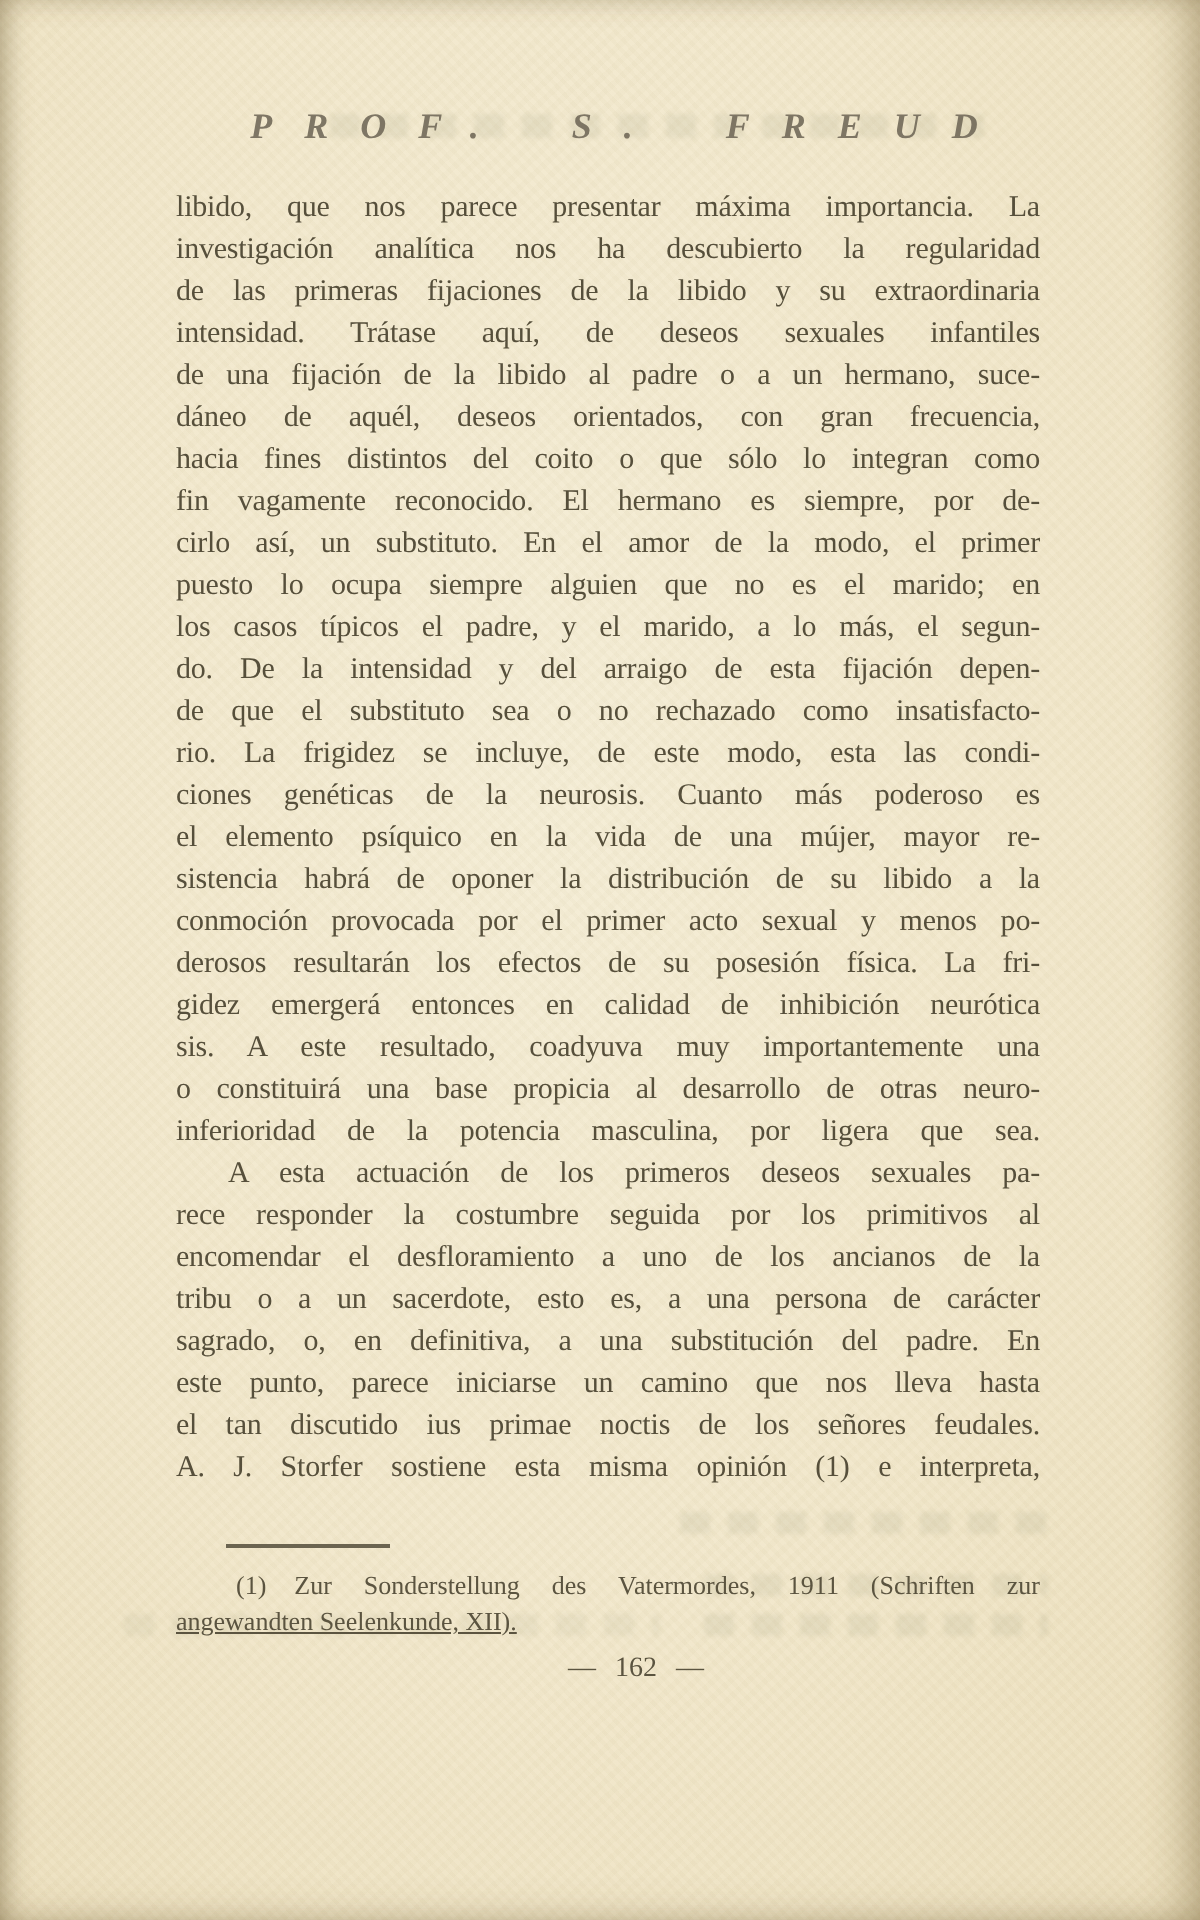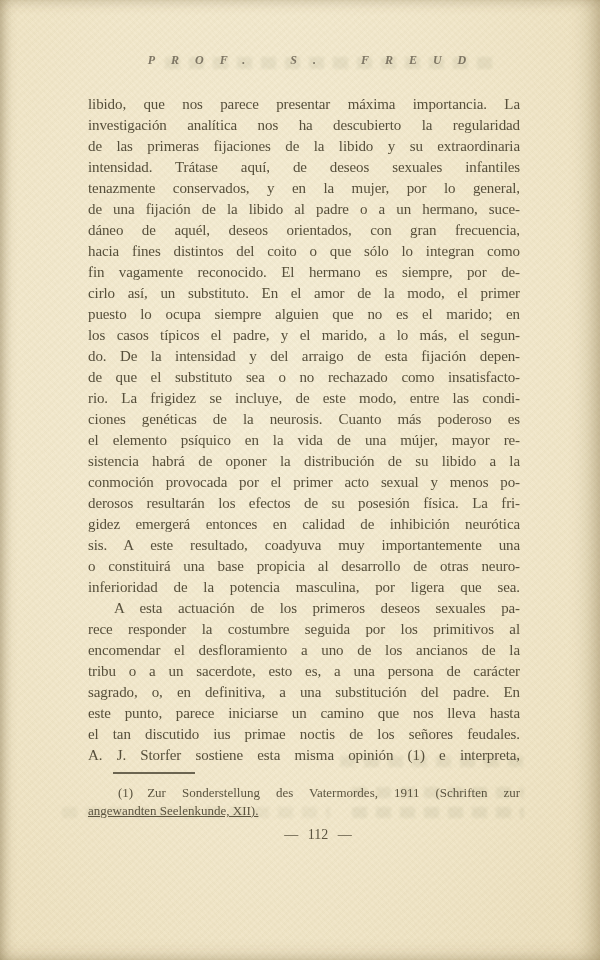--- a/index.html
+++ b/index.html
@@ -39,21 +39,21 @@
   }
   .ghost.g1 { top: 57px;  left: 165px; width: 335px; height: 12px; }
   .ghost.g2 { top: 756px; left: 340px; width: 190px; height: 11px; }
   .ghost.g3 { top: 787px; left: 352px; width: 172px; height: 11px; }
   .ghost.g4 { top: 807px; left: 62px;  width: 268px; height: 11px; opacity: 0.22; }
   .ghost.g5 { top: 807px; left: 352px; width: 172px; height: 11px; }
 
   .running-header {
     position: absolute; top: 53px; left: 88px; width: 432px; z-index: 3;
     text-align: center; padding-left: 22px; box-sizing: border-box;
-    font-style: italic; font-weight: bold; font-size: 12px;
+    font-style: italic; font-weight: bold; font-size: 18px;
     letter-spacing: 16px; word-spacing: 10px;
     color: #6f6757; opacity: 0.88;
     white-space: nowrap;
   }
   .body-text {
     position: absolute; top: 94px; left: 88px; width: 432px; z-index: 3;
     font-size: 15px; letter-spacing: -0.1px;
     color: #564f3b;
   }
   .line {
@@ -95,31 +95,30 @@
   <div class="ghost g4"></div>
   <div class="ghost g5"></div>
 
   <div class="running-header">PROF. S. FREUD</div>
 
   <div class="body-text">
     <div class="line">libido, que nos parece presentar máxima importancia. La</div>
     <div class="line">investigación analítica nos ha descubierto la regularidad</div>
     <div class="line">de las primeras fijaciones de la libido y su extraordinaria</div>
     <div class="line">intensidad. Trátase aquí, de deseos sexuales infantiles</div>
-    <div class="line">tenazmente conservados, y en la mujer, por lo general,</div>
     <div class="line">de una fijación de la libido al padre o a un hermano, suce-</div>
     <div class="line">dáneo de aquél, deseos orientados, con gran frecuencia,</div>
     <div class="line">hacia fines distintos del coito o que sólo lo integran como</div>
     <div class="line">fin vagamente reconocido. El hermano es siempre, por de-</div>
     <div class="line">cirlo así, un substituto. En el amor de la modo, el primer</div>
     <div class="line">puesto lo ocupa siempre alguien que no es el marido; en</div>
     <div class="line">los casos típicos el padre, y el marido, a lo más, el segun-</div>
     <div class="line">do. De la intensidad y del arraigo de esta fijación depen-</div>
     <div class="line">de que el substituto sea o no rechazado como insatisfacto-</div>
-    <div class="line">rio. La frigidez se incluye, de este modo, entre las condi-</div>
+    <div class="line">rio. La frigidez se incluye, de este modo, esta las condi-</div>
     <div class="line">ciones genéticas de la neurosis. Cuanto más poderoso es</div>
     <div class="line">el elemento psíquico en la vida de una mújer, mayor re-</div>
     <div class="line">sistencia habrá de oponer la distribución de su libido a la</div>
     <div class="line">conmoción provocada por el primer acto sexual y menos po-</div>
     <div class="line">derosos resultarán los efectos de su posesión física. La fri-</div>
     <div class="line">gidez emergerá entonces en calidad de inhibición neurótica</div>
     <div class="line">sis. A este resultado, coadyuva muy importantemente una</div>
     <div class="line">o constituirá una base propicia al desarrollo de otras neuro-</div>
     <div class="line">inferioridad de la potencia masculina, por ligera que sea.</div>
     <div class="line indent">A esta actuación de los primeros deseos sexuales pa-</div>
@@ -134,16 +133,16 @@
 
   <div class="footnote-rule"></div>
 
   <div class="footnote">
     <div class="fn-line1">
       <span class="fn-marker">(1)</span><span>Zur Sonderstellung des Vatermordes, 1911 (Schriften zur</span>
     </div>
     <div class="fn-line2">angewandten Seelenkunde, XII).</div>
   </div>
 
-  <div class="page-number">— 112 —</div>
+  <div class="page-number">— 162 —</div>
 
   <div class="vignette"></div>
 </div>
 
 </body></html>

